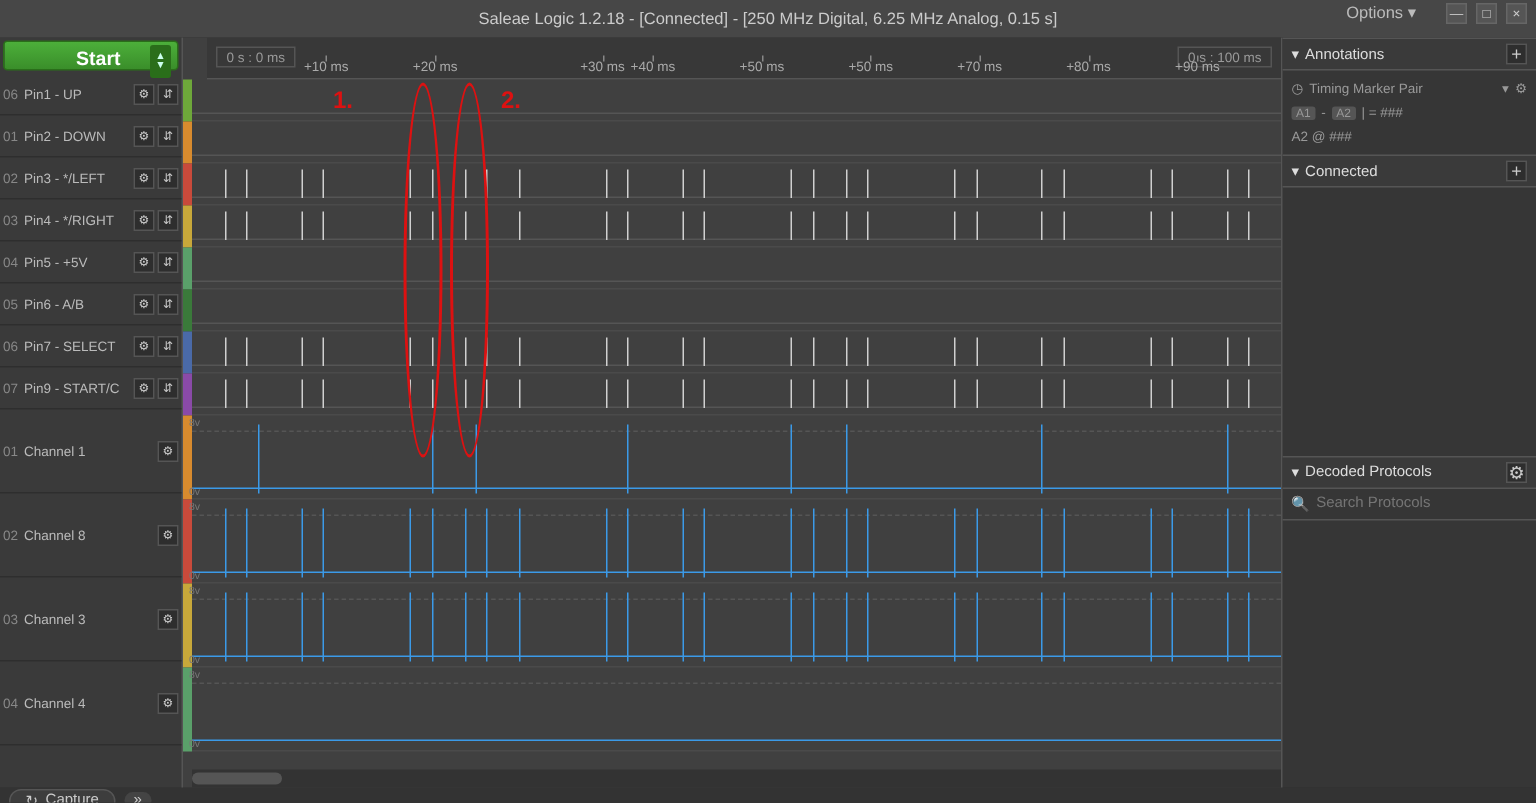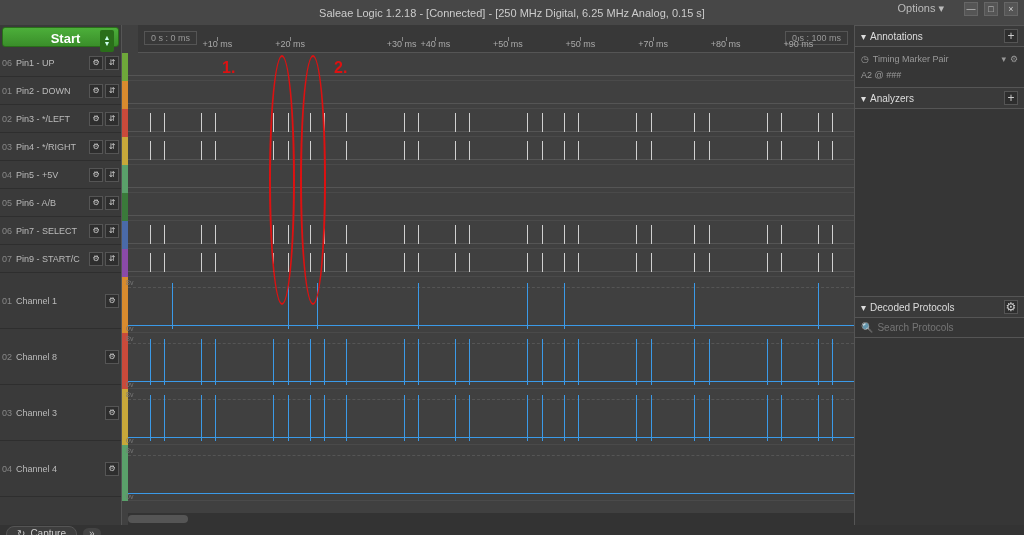--- a/index.html
+++ b/index.html
@@ -421,26 +421,30 @@
       <span>Annotations</span>
       <span class="plus">+</span>
     </div>
     <div class="rp-body">
       <div class="rp-line">
         <span>◷</span>
         <span>Timing Marker Pair</span>
         <span style="margin-left:auto">▾</span>
         <span>⚙</span>
       </div>
+      <div class="rp-line">
+        <span class="rp-badge">A1</span>-<span class="rp-badge">A2</span>
+        <span>| = ###</span>
+      </div>
       <div class="rp-line">A2  @  ###</div>
     </div>
 
     <div class="rp-section-head">
       <span style="margin-right:4px;">▾</span>
-      <span>Analyzers</span>
+      <span>Connected</span>
       <span class="plus">+</span>
     </div>
     <div class="rp-body flex1"></div>
 
     <div class="rp-section-head">
       <span style="margin-right:4px;">▾</span>
       <span>Decoded Protocols</span>
       <span class="plus">⚙</span>
     </div>
     <div class="search-box">

